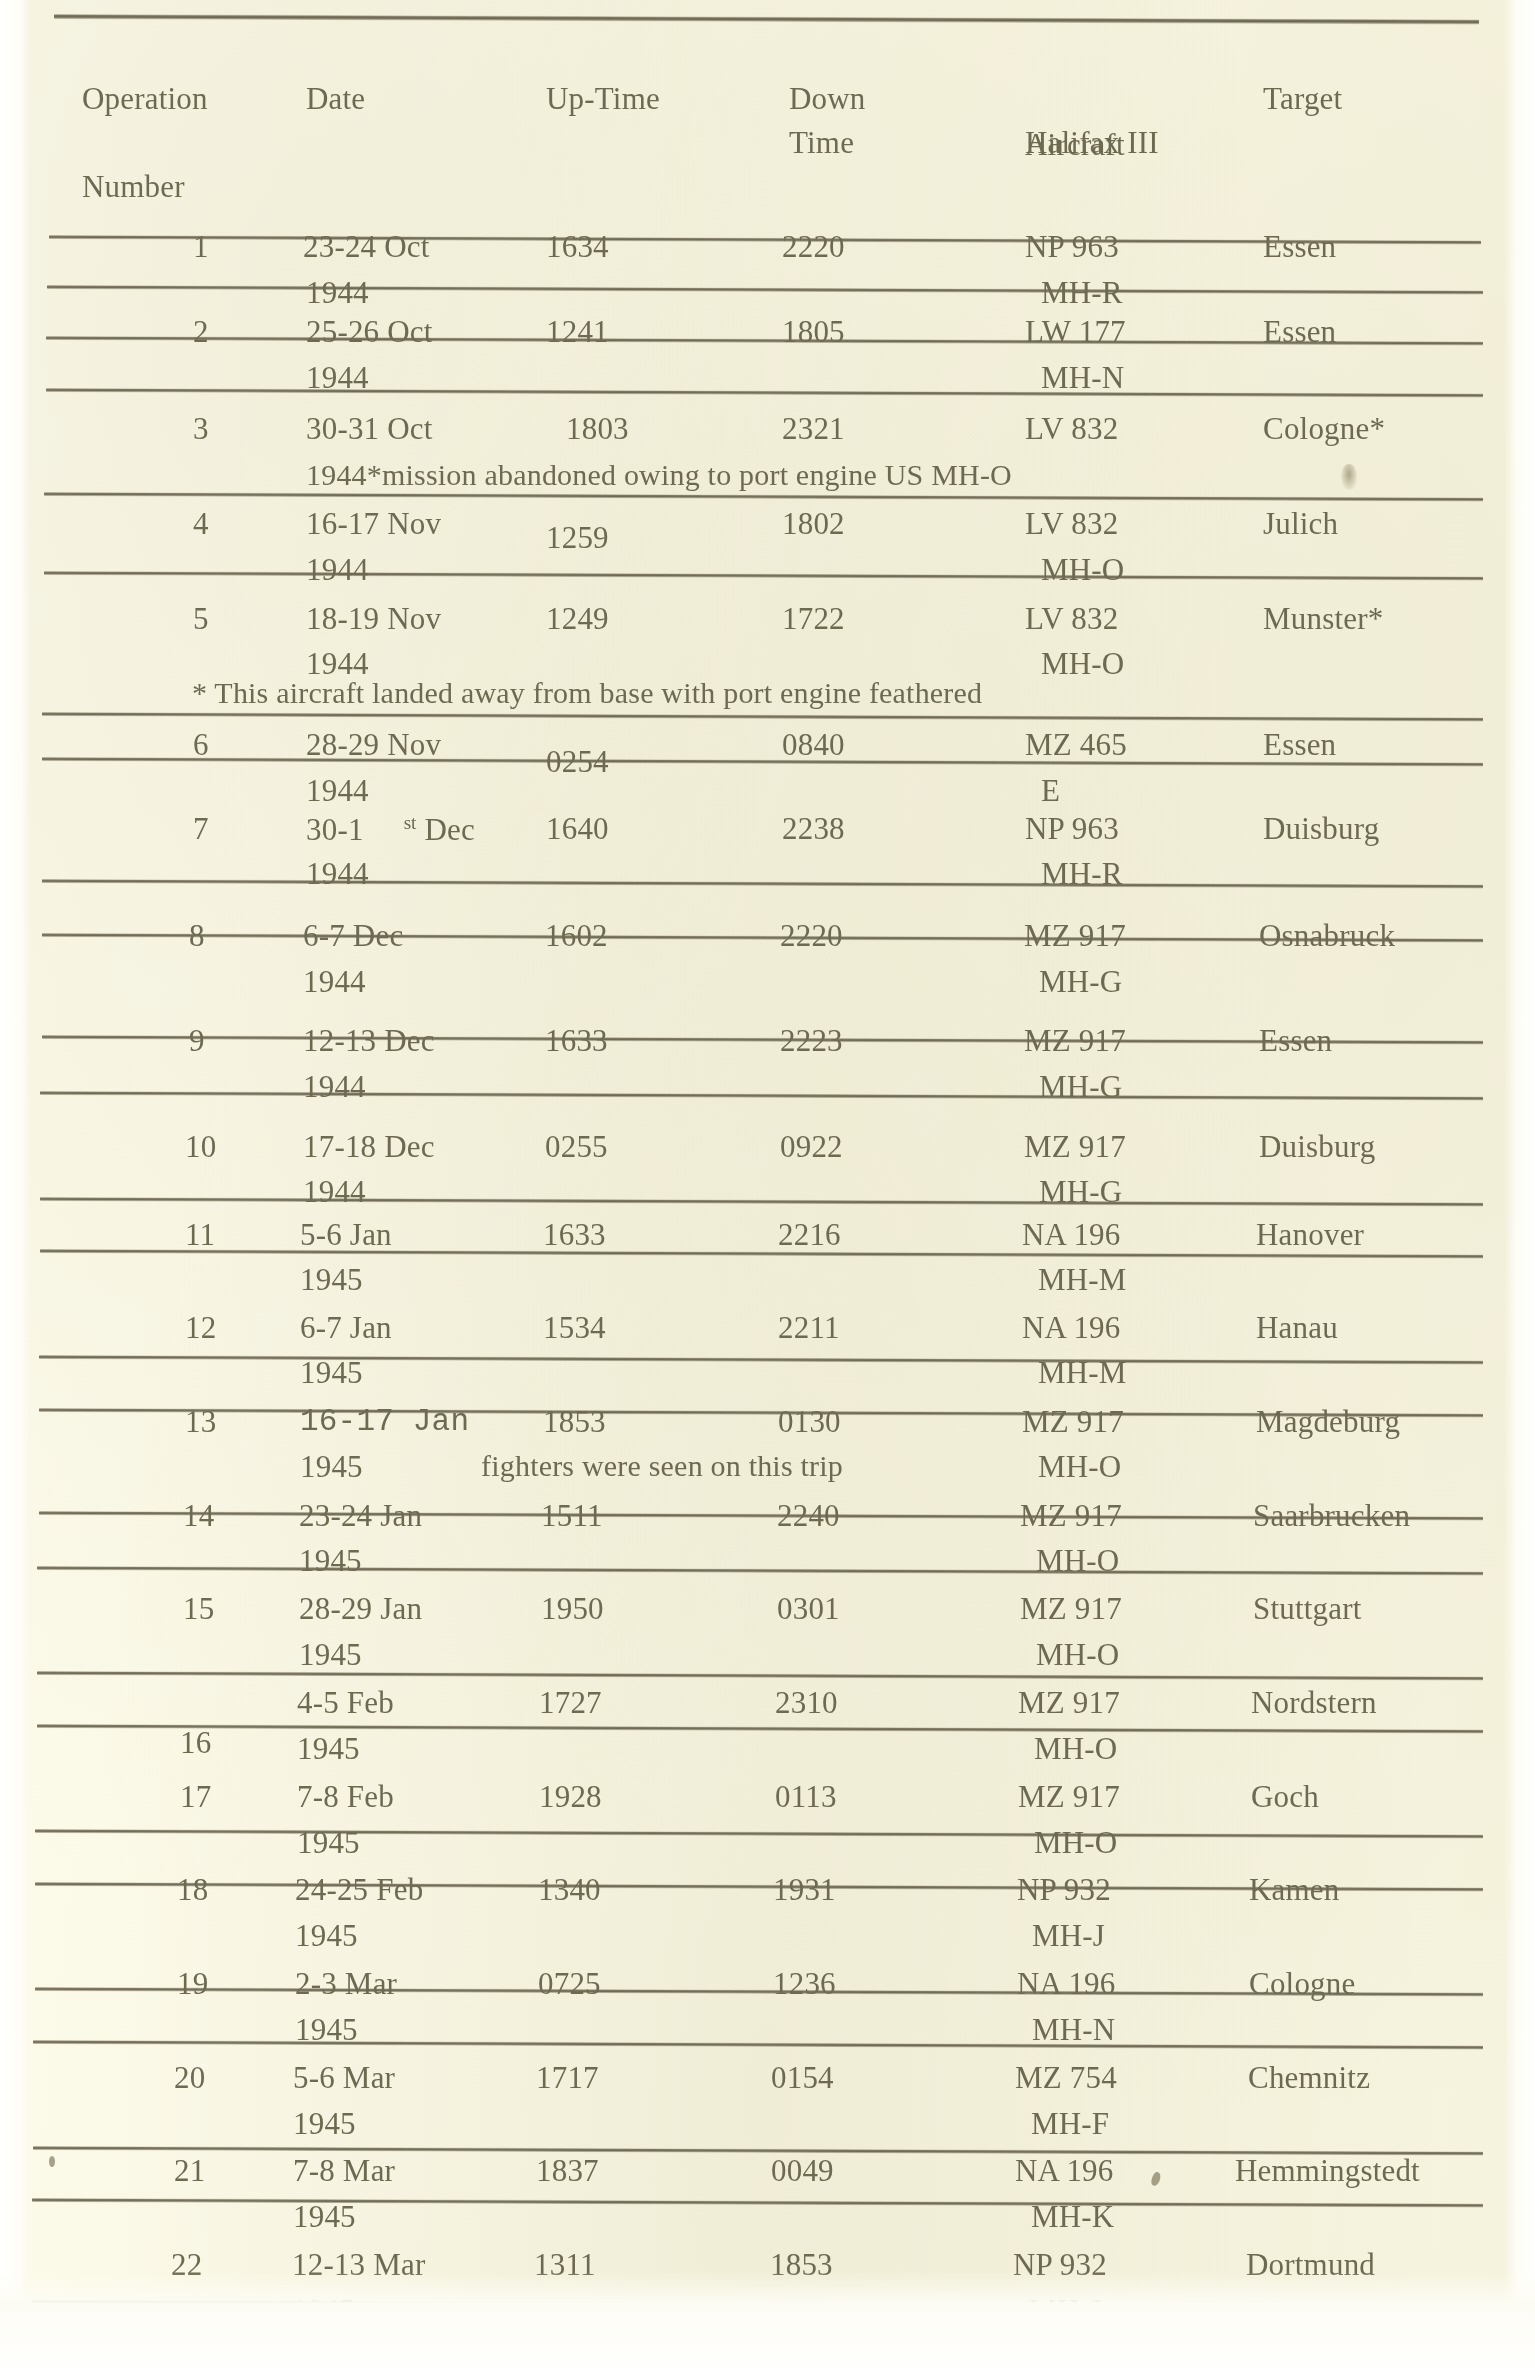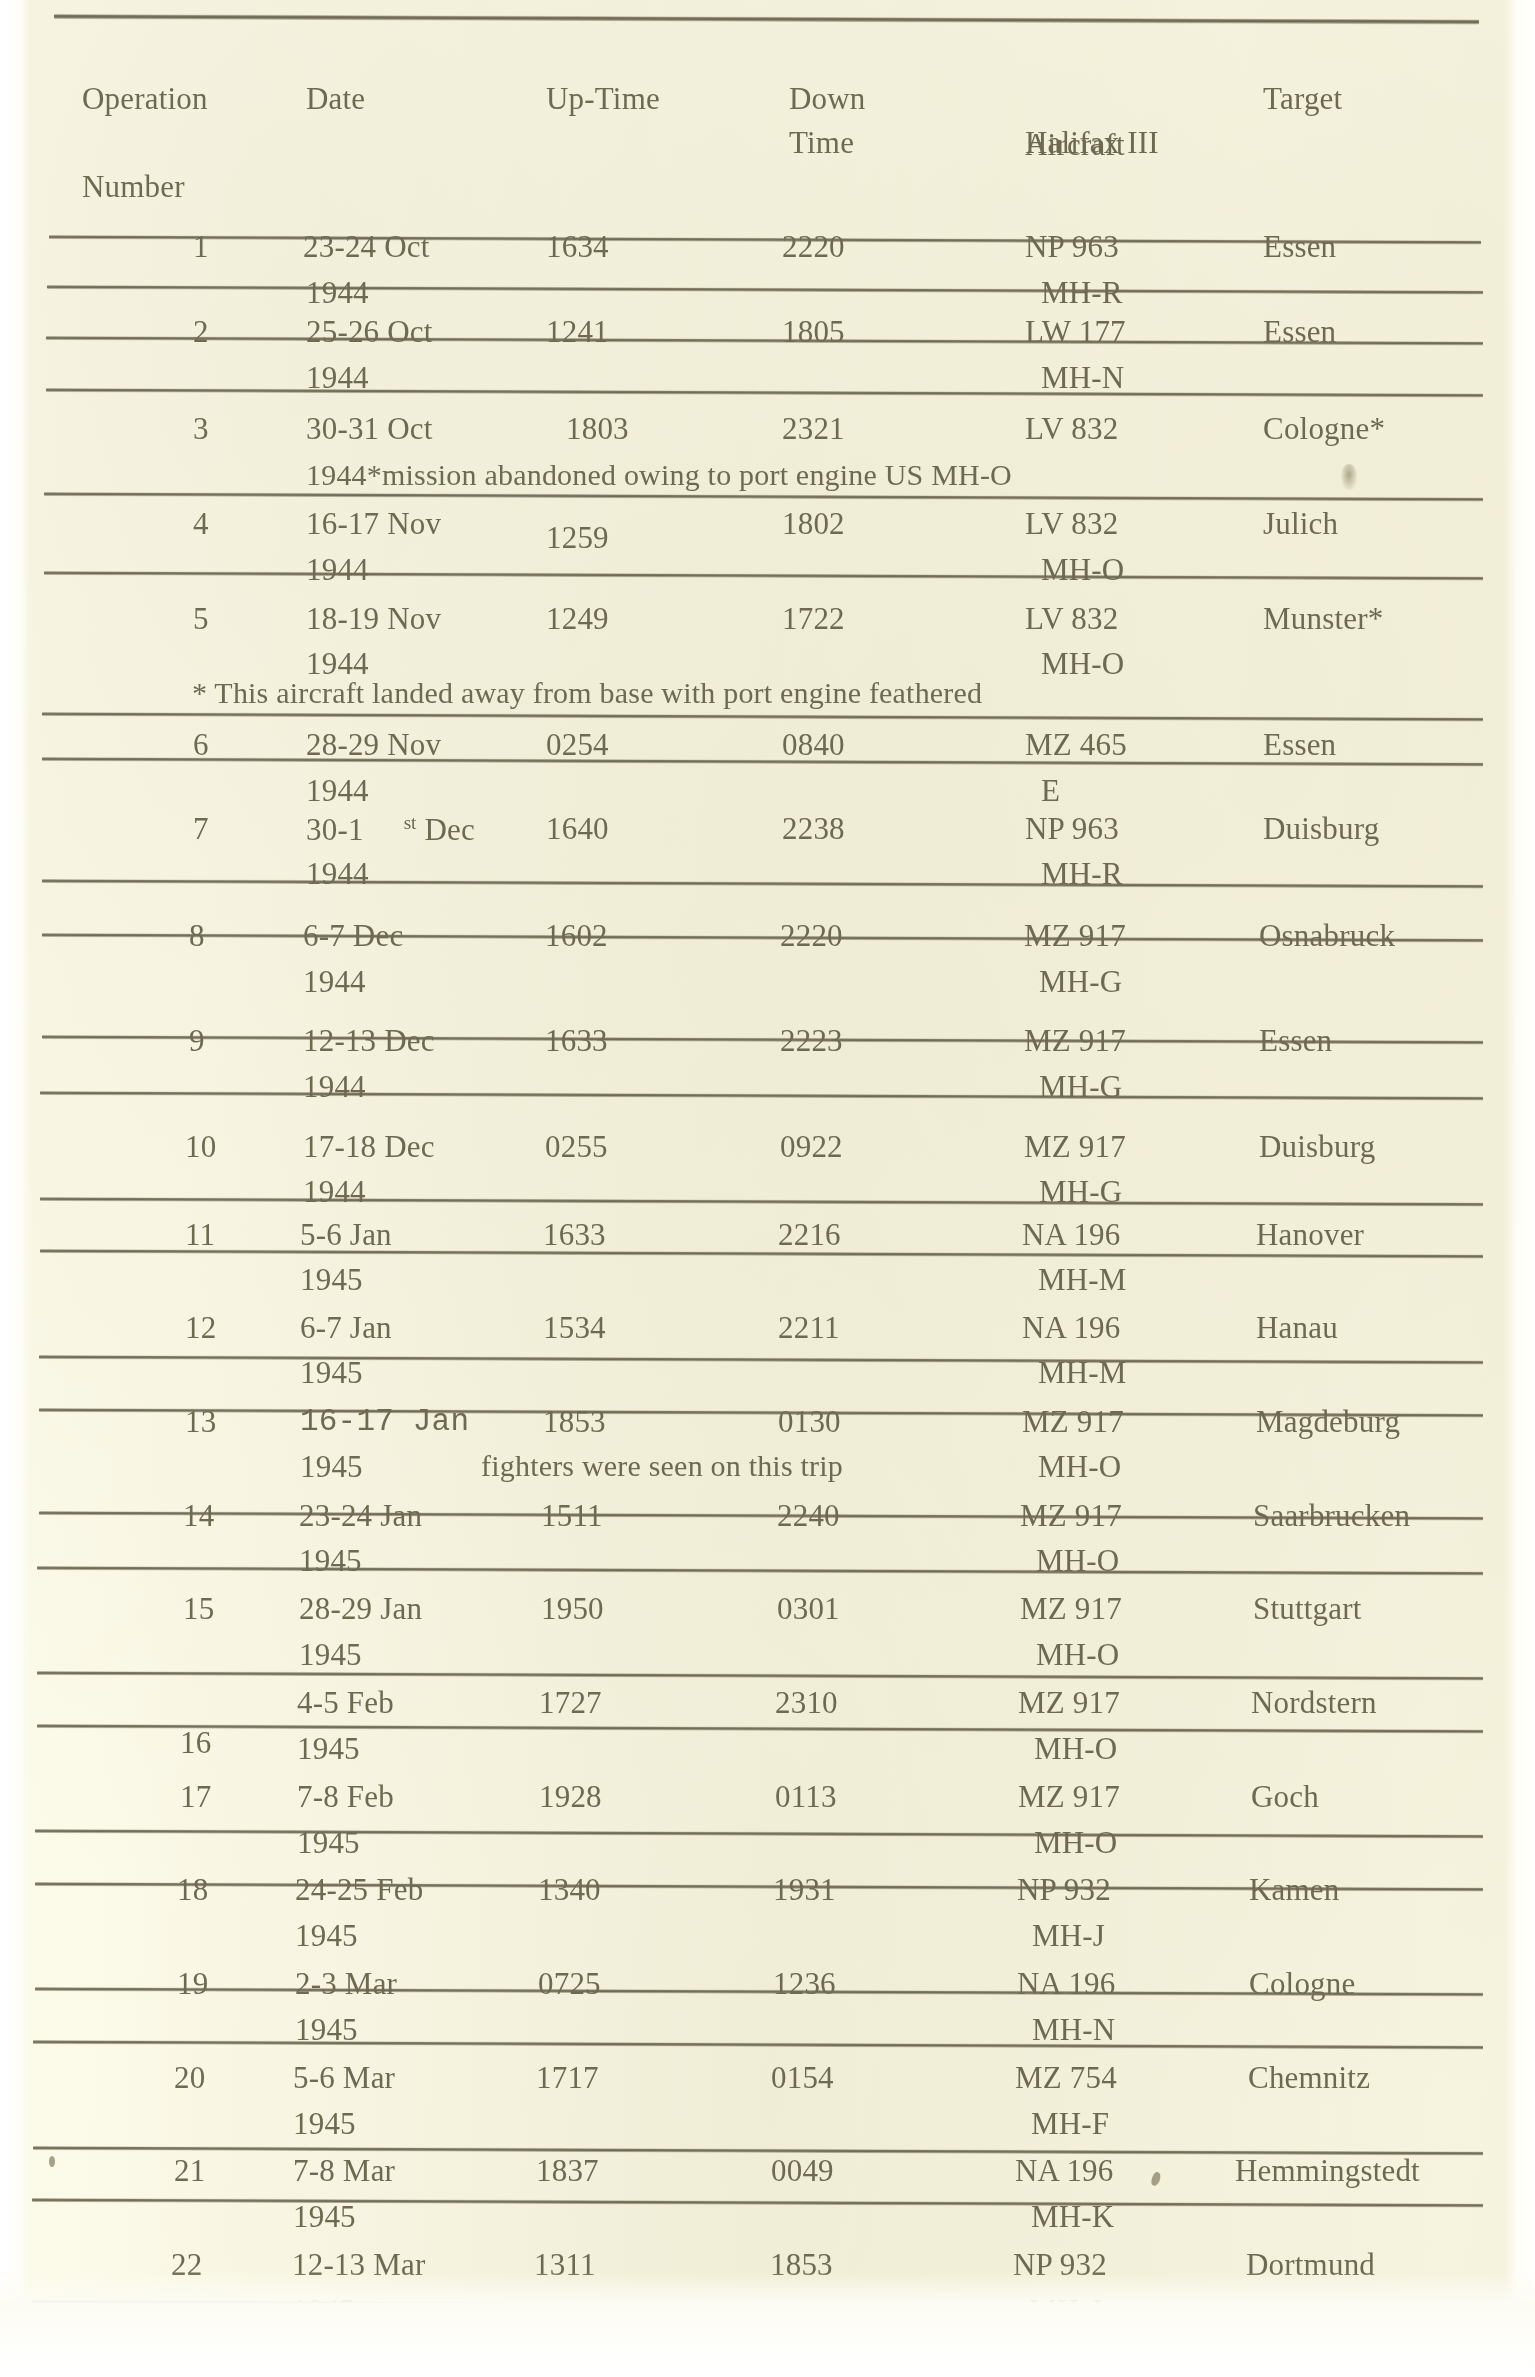--- a/index.html
+++ b/index.html
@@ -224,21 +224,21 @@
       <div class="cell val" style="left:1041px; top:648px;">MH-O</div>
       <div class="cell val" style="left:1263px; top:603px;">Munster*</div>
     </div>
 
     <div class="cell footnote" style="left:192px; top:678px;">* This aircraft landed away from base with port engine feathered</div>
 
     <div>
       <div class="cell num" style="left:193px;  top:729px;">6</div>
       <div class="cell val" style="left:306px;  top:729px;">28-29 Nov</div>
       <div class="cell val" style="left:306px;  top:775px;">1944</div>
-      <div class="cell val" style="left:546px;  top:729px;">0254</div>
+      <div class="cell val" style="left:546px;  top:746px;">0254</div>
       <div class="cell val" style="left:782px;  top:729px;">0840</div>
       <div class="cell val" style="left:1025px; top:729px;">MZ 465</div>
       <div class="cell val" style="left:1041px; top:775px;">E</div>
       <div class="cell val" style="left:1263px; top:729px;">Essen</div>
     </div>
 
     <div>
       <div class="cell num" style="left:193px;  top:813px;">7</div>
       <div class="cell val" style="left:306px; top:813px;"><span>30-1</span><sup>st</sup><span> Dec</span></div>
       <div class="cell val" style="left:306px;  top:858px;">1944</div>

